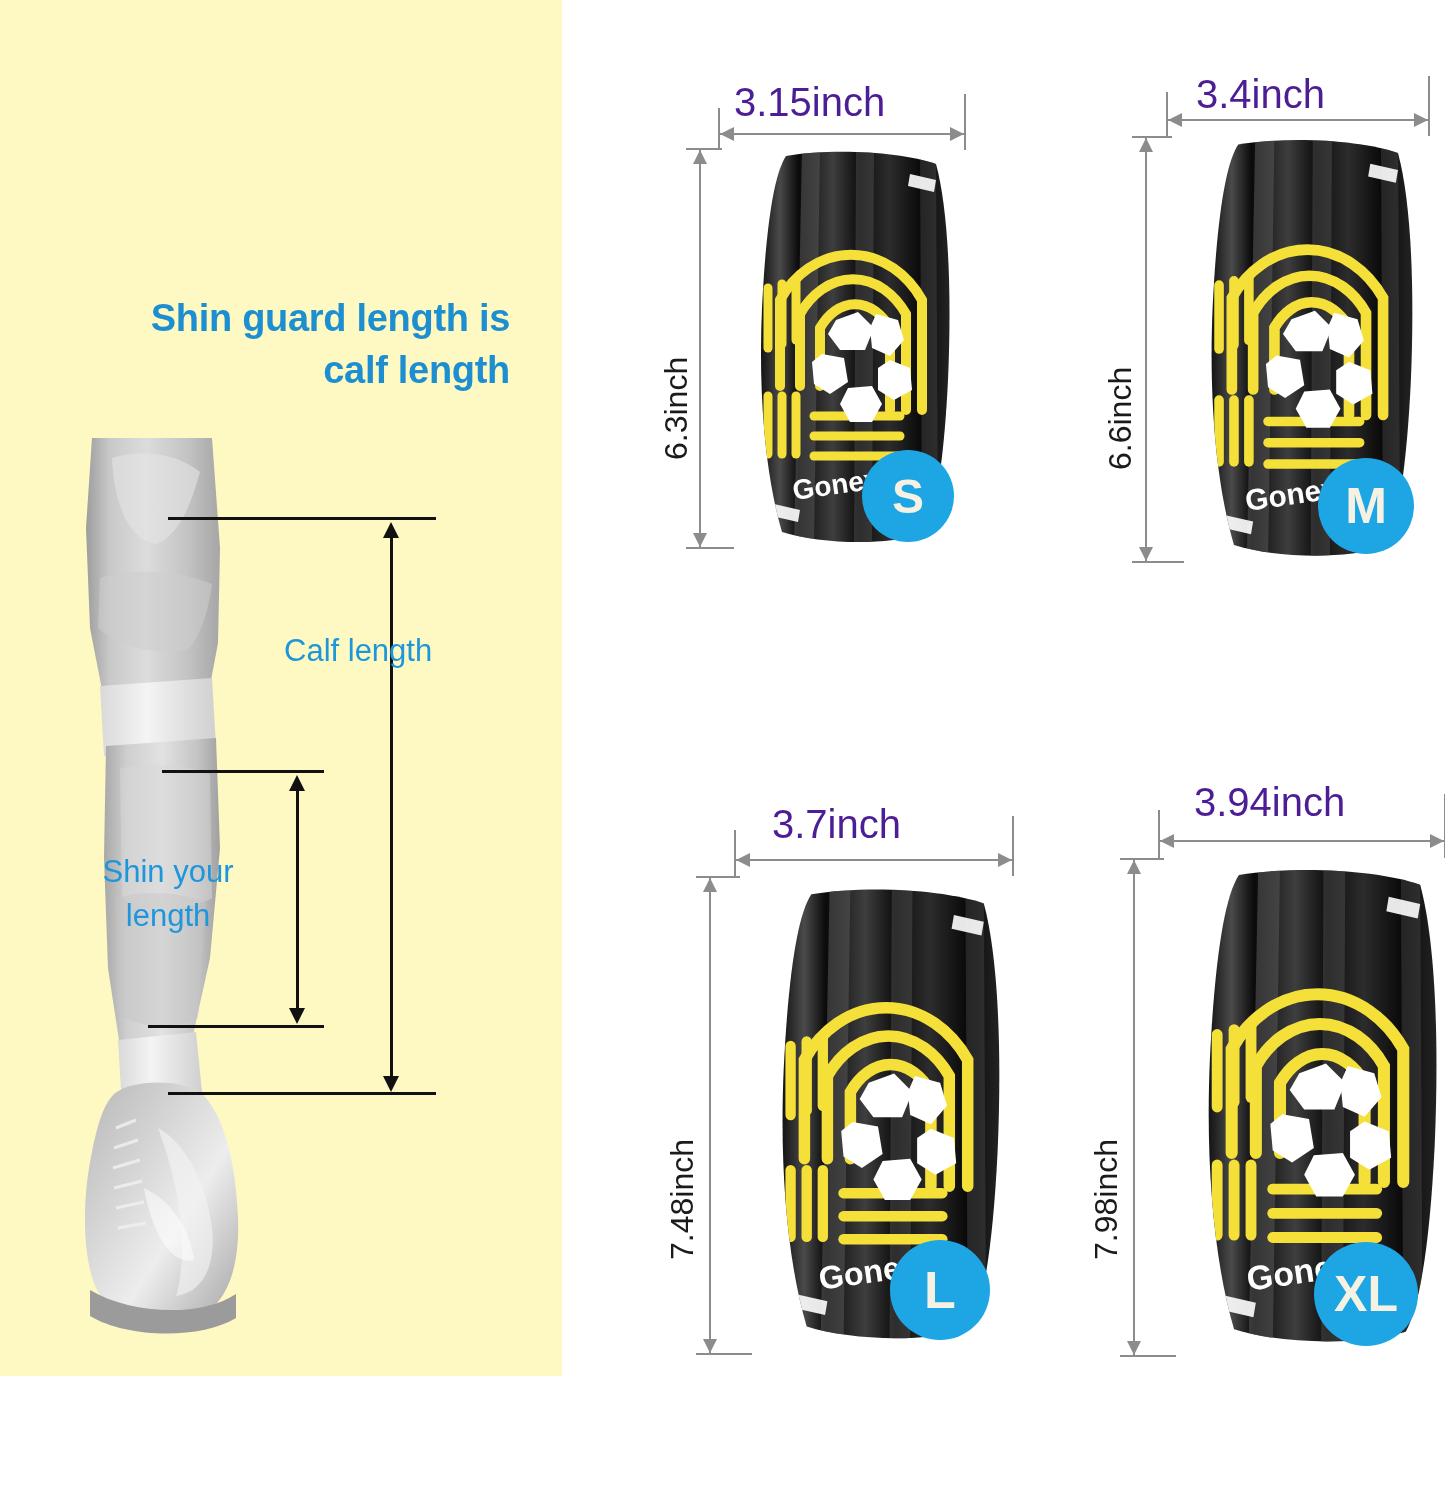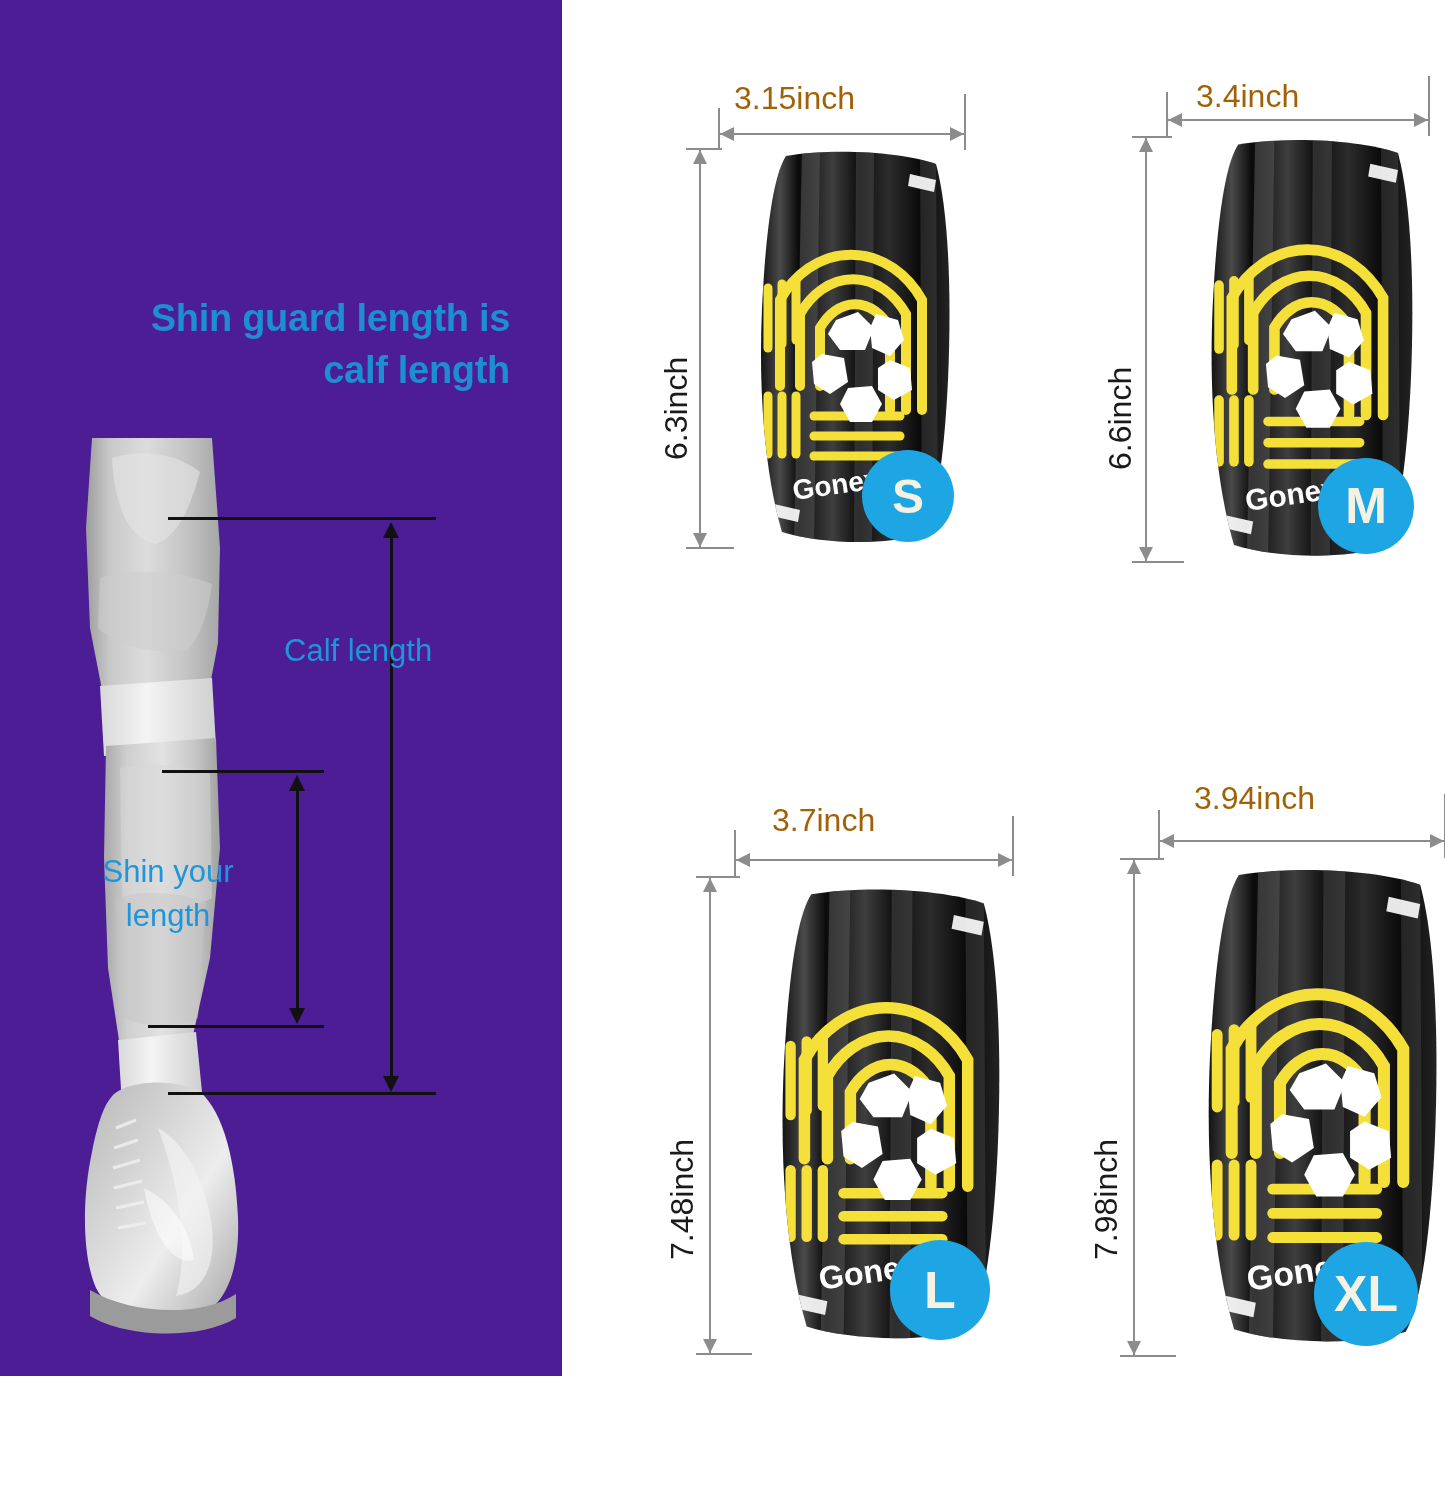--- a/index.html
+++ b/index.html
@@ -8,21 +8,21 @@
     background:#ffffff;
     font-family:"Liberation Sans", sans-serif;
     overflow:hidden;
     position:relative;
   }
   #root{position:relative;width:1445px;height:1496px;}
 
   
   .left-panel{
     position:absolute;left:0;top:0;width:562px;height:1376px;
-    background:#4c1d95;
+    background:#fef9c3;
   }
   .headline{
     position:absolute;left:30px;top:292px;width:480px;
     text-align:right;
     color:#1d8fd1;
     font-weight:bold;
     font-size:38px;
     line-height:52px;
     letter-spacing:-0.3px;
   }
@@ -57,21 +57,21 @@
     position:absolute;left:562px;top:0;width:883px;height:1496px;
   }
   .cell{position:absolute;}
 
   
   .dim-line{position:absolute;background:#8c8c8c;}
   .dim-h{height:2px;}
   .dim-v{width:2px;}
   .dim-ext{position:absolute;background:#8c8c8c;}
   .dim-label-top{
-    position:absolute;color:#a16207;font-size:32px;white-space:nowrap;
+    position:absolute;color:#4c1d95;font-size:40px;white-space:nowrap;
   }
   .dim-label-left{
     position:absolute;color:#1a1a1a;font-size:32px;white-space:nowrap;
     transform:rotate(-90deg);transform-origin:left top;
   }
   .ah{position:absolute;width:0;height:0;}
   .ah-left{border-top:7px solid transparent;border-bottom:7px solid transparent;border-right:14px solid #8c8c8c;}
   .ah-right{border-top:7px solid transparent;border-bottom:7px solid transparent;border-left:14px solid #8c8c8c;}
   .ah-up{border-left:7px solid transparent;border-right:7px solid transparent;border-bottom:14px solid #8c8c8c;}
   .ah-dn{border-left:7px solid transparent;border-right:7px solid transparent;border-top:14px solid #8c8c8c;}
@@ -257,21 +257,21 @@
           <path d="M50,356 L76,362 L74,374 L48,368 Z" fill="#ffffff" opacity="0.9"></path>
         </g>
       </svg>
 
       <div class="badge" style="left:240px;top:390px;width:92px;height:92px;font-size:48px;">
         <span>S</span>
       </div>
     </div>
 
     <div class="cell" style="left:500px;top:40px;width:400px;height:580px;">
-      <div class="dim-label-top" style="left:134px;top:38px;">3.4inch</div>
+      <div class="dim-label-top" style="left:134px;top:32px;">3.4inch</div>
       <div class="dim-ext" style="left:104px;top:52px;width:2px;height:44px;"></div>
       <div class="dim-ext" style="left:366px;top:36px;width:2px;height:60px;"></div>
       <div class="dim-line dim-h" style="left:106px;top:79px;width:260px;"></div>
       <div class="ah ah-left" style="left:106px;top:73px;"></div>
       <div class="ah ah-right" style="left:352px;top:73px;"></div>
 
       <div class="dim-label-left" style="left:40px;top:430px;">6.6inch</div>
       <div class="dim-ext" style="left:70px;top:96px;width:40px;height:2px;"></div>
       <div class="dim-ext" style="left:70px;top:521px;width:52px;height:2px;"></div>
       <div class="dim-line dim-v" style="left:83px;top:98px;height:423px;"></div>

